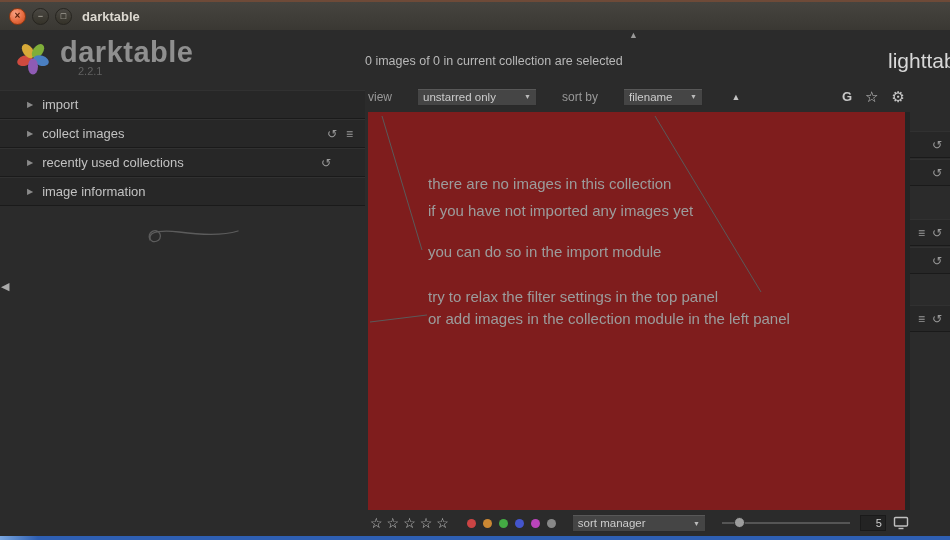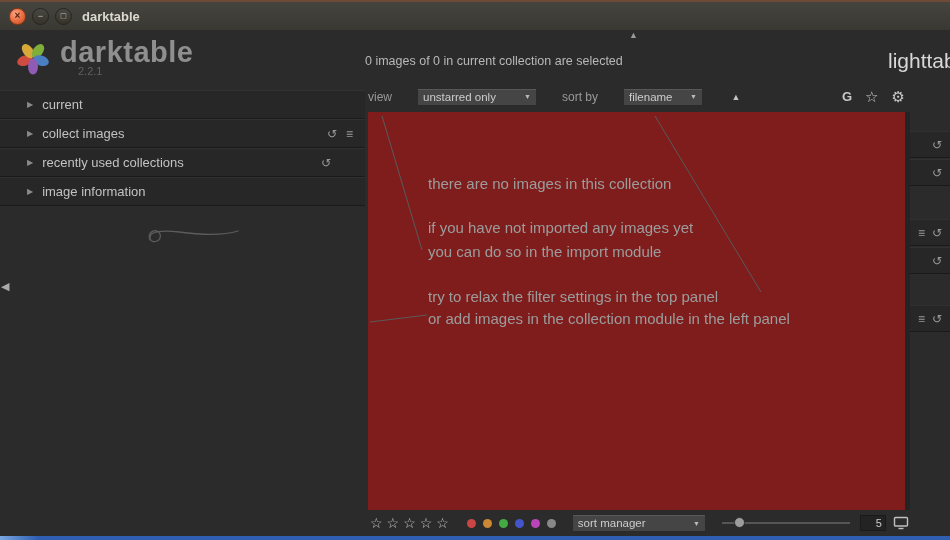--- a/index.html
+++ b/index.html
@@ -58,21 +58,21 @@
     align-items:center;justify-content:center;cursor:pointer;}
   .top-icons{margin-left:auto;display:flex;align-items:center;gap:13px;color:#c8c8c8;}
   .icon-group{font-weight:bold;font-size:13px;cursor:pointer;}
   .icon-star{font-size:15px;cursor:pointer;}
   .icon-gear{font-size:15px;cursor:pointer;}
 
   
   .canvas{position:absolute;left:368px;top:82px;width:537px;height:398px;background:#7f1d1d;}
   .canvas svg.lines{position:absolute;left:0;top:0;}
   .msg{position:absolute;left:60px;color:#9c9c9c;font-size:15px;white-space:nowrap;}
-  .m1{top:63px;} .m2{top:107px;} .m3{top:131px;} .m4{top:176px;} .m5{top:198px;}
+  .m1{top:63px;} .m2{top:90px;} .m3{top:131px;} .m4{top:176px;} .m5{top:198px;}
   .v-gap{position:absolute;left:905px;width:5px;top:82px;bottom:26px;background:#242424;}
 
   
   .right-panel{position:absolute;left:910px;right:0;top:0;bottom:26px;}
   .rp-row{position:absolute;left:0;right:0;height:27px;background:#272727;
     border-top:1px solid #313131;border-bottom:1px solid #1a1a1a;
     display:flex;align-items:center;justify-content:flex-end;
     padding-right:8px;gap:7px;color:#9a9a9a;font-size:12px;cursor:pointer;}
   .rp1{top:101px;} .rp2{top:129px;} .rp3{top:189px;} .rp4{top:217px;} .rp5{top:275px;}
 
@@ -130,21 +130,21 @@
         </svg>
         <div class="brand-text">
           <div class="brand-name">darktable</div>
           <div class="brand-version">2.2.1</div>
         </div>
       </div>
 
       <div class="lp-sections">
         <div class="lp-row">
           <span class="tri">▶</span>
-          <span class="lp-label">current</span>
+          <span class="lp-label">import</span>
         </div>
         <div class="lp-row">
           <span class="tri">▶</span>
           <span class="lp-label">collect images</span>
           <span class="lp-icons">
             <span>↺</span>
             <span>≡</span>
           </span>
         </div>
         <div class="lp-row">

